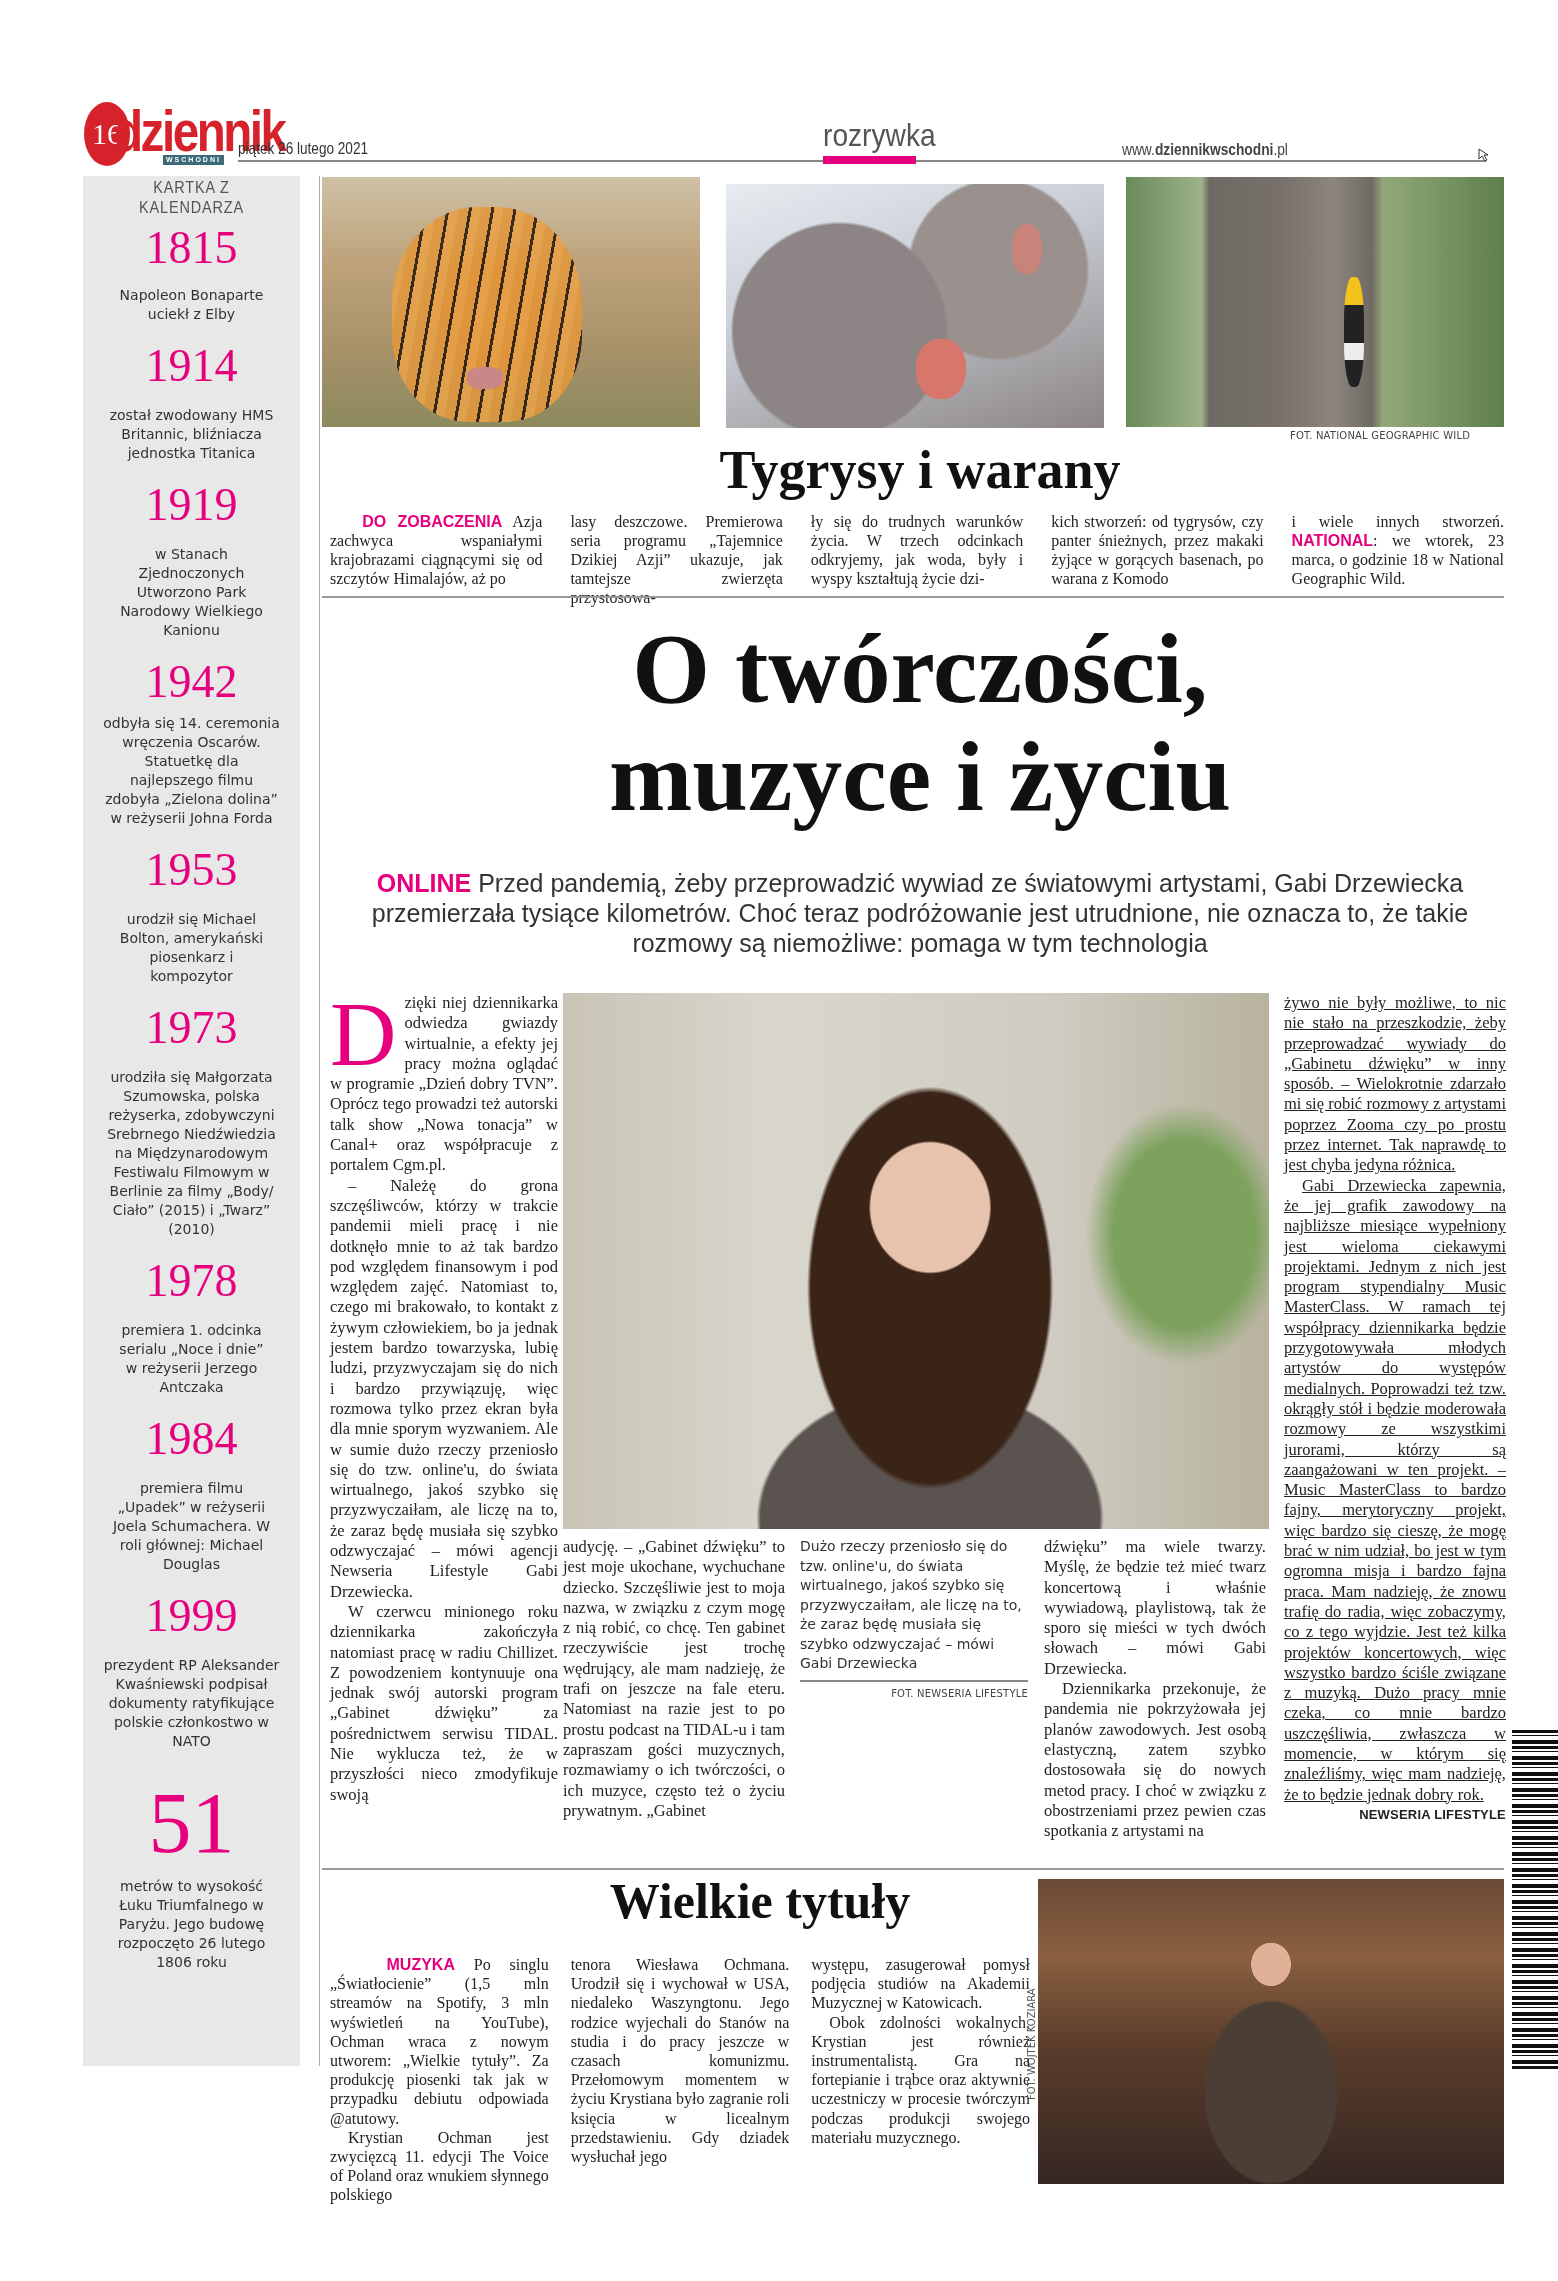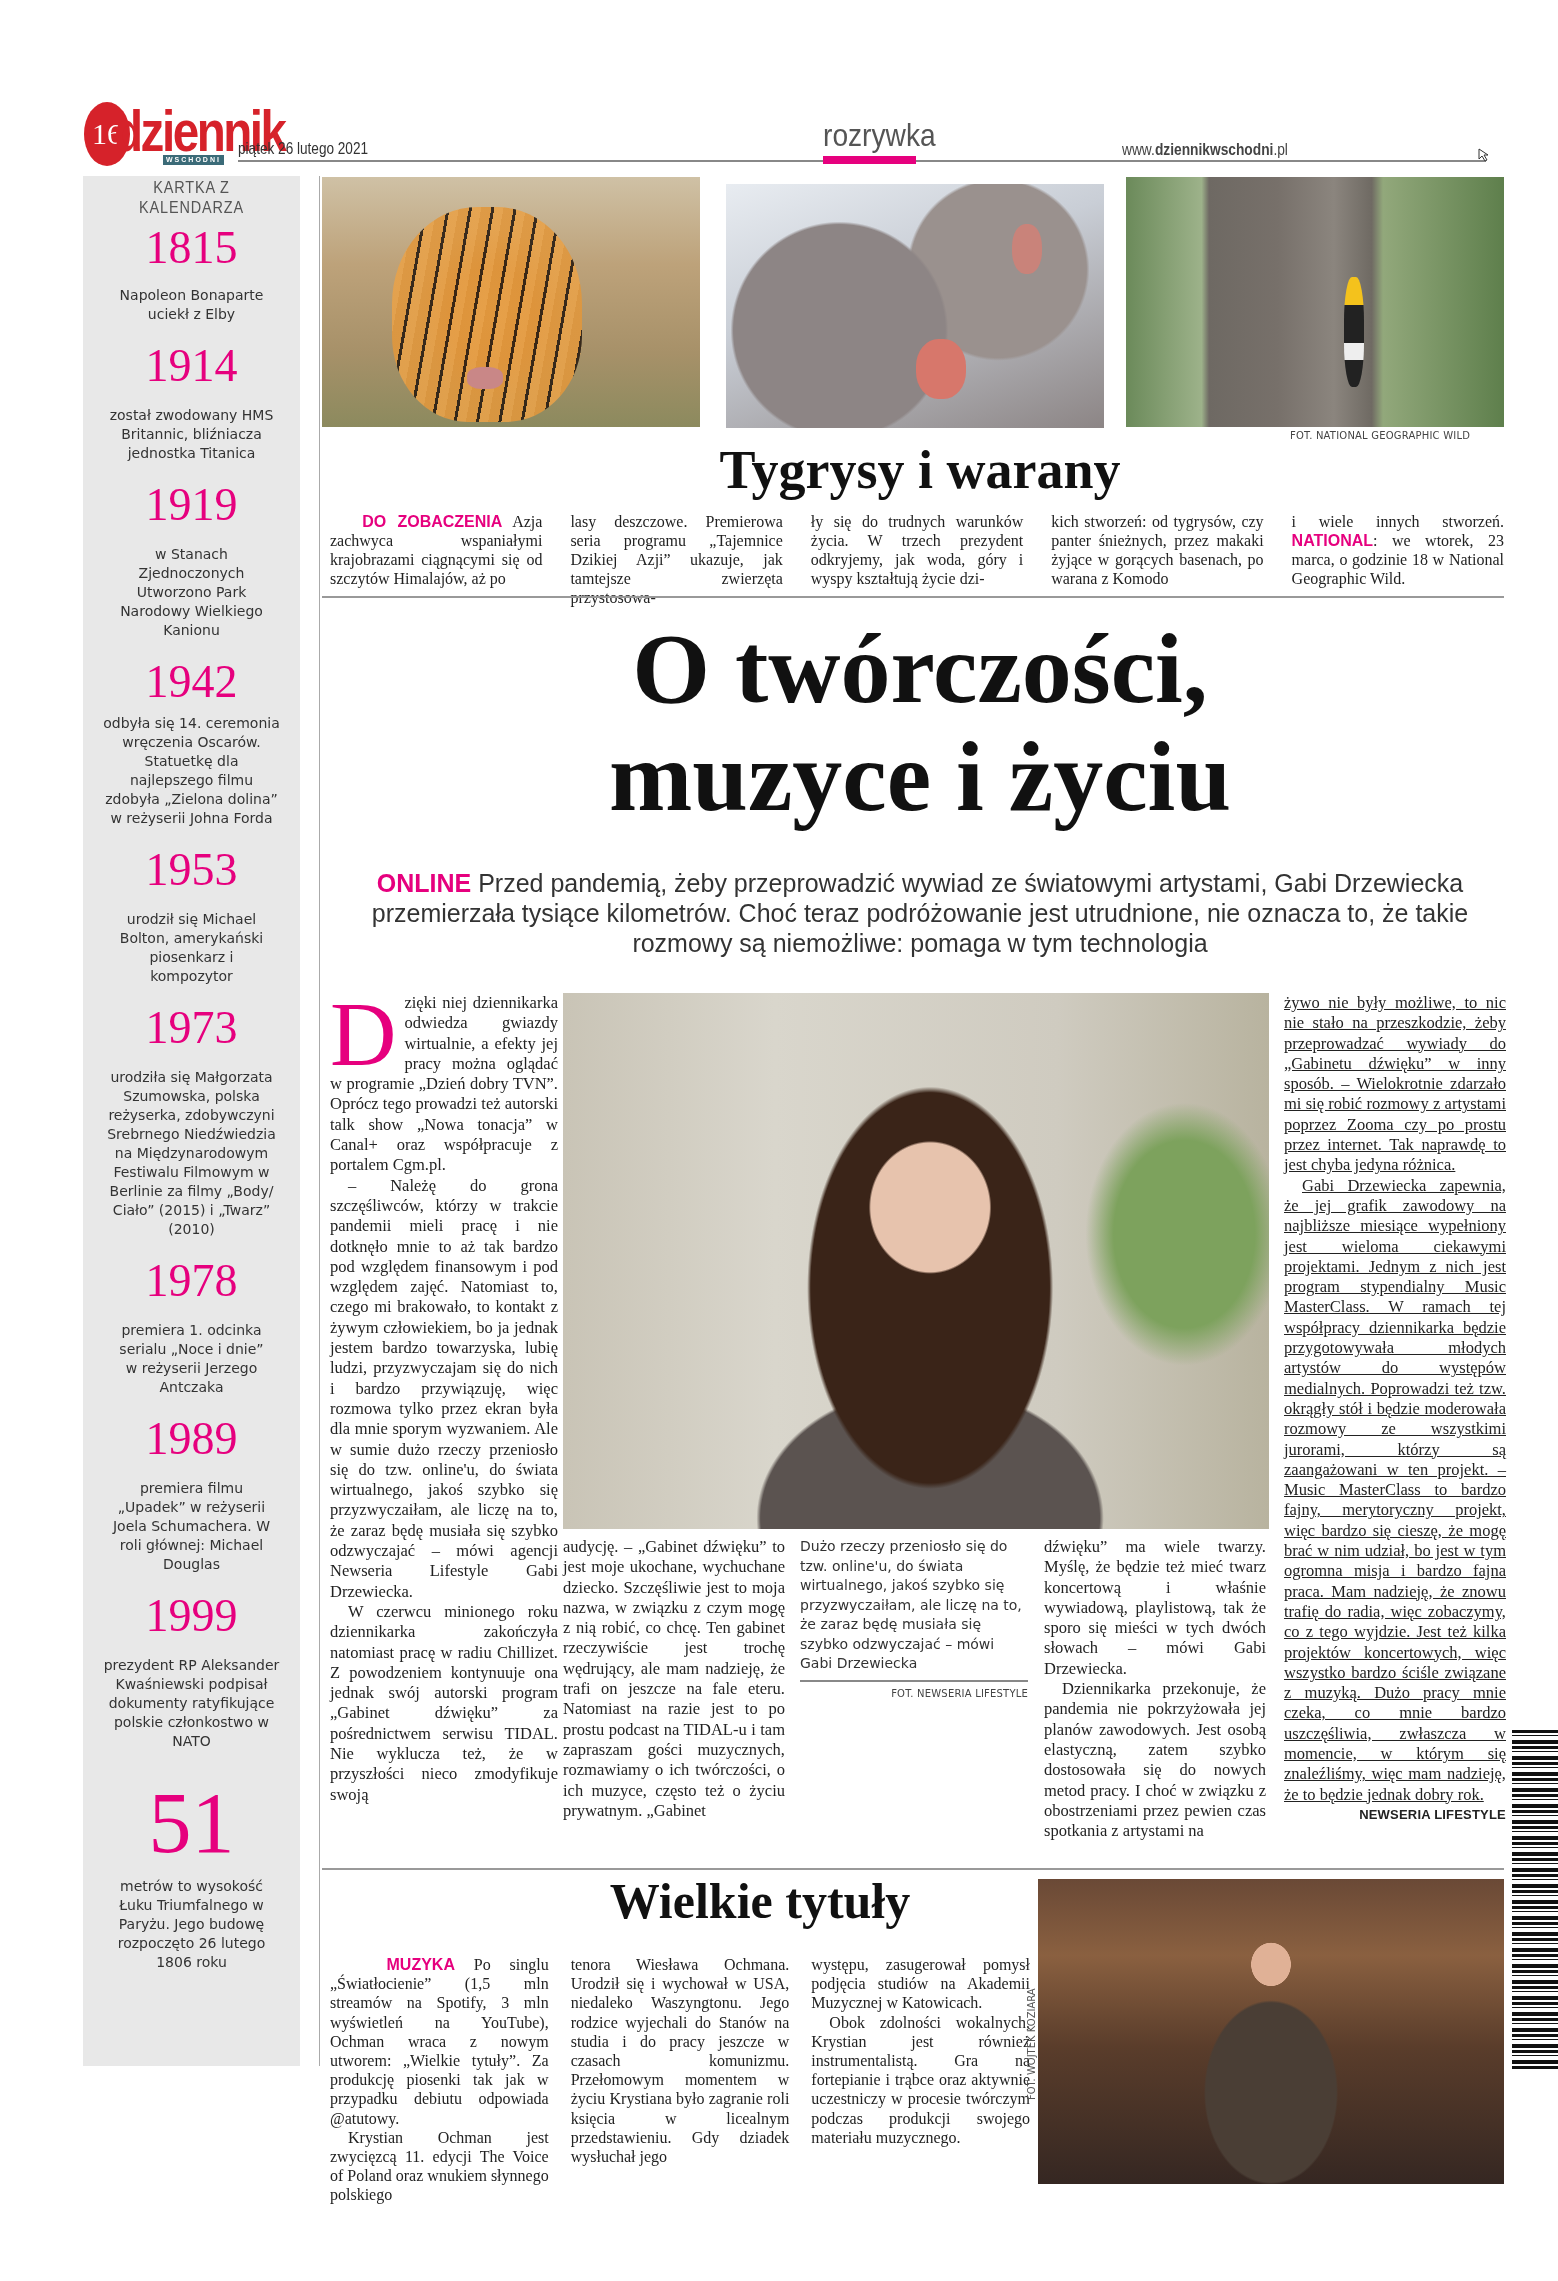--- a/index.html
+++ b/index.html
@@ -134,21 +134,21 @@
   </div>
   <div class="cal-entry" style="margin-top:14px">
     <div class="cal-year">1973</div>
     <div class="cal-text" style="padding:12px 16px 0">urodziła się Małgorzata Szumowska, polska reżyserka, zdobywczyni Srebrnego Niedźwiedzia na Międzynarodowym Festiwalu Filmowym w Berlinie za filmy „Body/ Ciało” (2015) i „Twarz” (2010)</div>
   </div>
   <div class="cal-entry" style="margin-top:14px">
     <div class="cal-year">1978</div>
     <div class="cal-text" style="padding:12px 30px 0">premiera 1. odcinka serialu „Noce i dnie” w reżyserii Jerzego Antczaka</div>
   </div>
   <div class="cal-entry" style="margin-top:14px">
-    <div class="cal-year">1989</div>
+    <div class="cal-year">1984</div>
     <div class="cal-text" style="padding:12px 28px 0">premiera filmu „Upadek” w reżyserii Joela Schumachera. W roli głównej: Michael Douglas</div>
   </div>
   <div class="cal-entry" style="margin-top:14px">
     <div class="cal-year">1999</div>
     <div class="cal-text" style="padding:12px 16px 0">prezydent RP Aleksander Kwaśniewski podpisał dokumenty ratyfikujące polskie członkostwo w NATO</div>
   </div>
   <div class="cal-entry" style="margin-top:24px">
     <div class="cal-big">51</div>
     <div class="cal-text" style="padding:6px 26px 0">metrów to wysokość Łuku Triumfalnego w Paryżu. Jego budowę rozpoczęto 26 lutego 1806 roku</div>
   </div>
@@ -165,21 +165,21 @@
   </div>
 <div class="photo forest">
     <div class="bird"></div>
   </div>
 <div class="abs credit" style="left:1290px; top:430px;">FOT. NATIONAL GEOGRAPHIC WILD</div>
 
 <div class="abs h-tyg">Tygrysy i warany</div>
 <div class="abs tyg-cols">
   <div class="tyg-col">&nbsp;&nbsp;&nbsp;<span class="lead-tag">DO ZOBACZENIA</span><span> Azja zachwyca wspaniałymi krajobrazami ciągnącymi się od szczytów Himalajów, aż po</span></div>
   <div class="tyg-col">lasy deszczowe. Premierowa seria programu „Tajemnice Dzikiej Azji” ukazuje, jak tamtejsze zwierzęta przystosowa-</div>
-  <div class="tyg-col">ły się do trudnych warunków życia. W trzech prezydent odkryjemy, jak woda, góry i wyspy kształtują życie dzi-</div>
+  <div class="tyg-col">ły się do trudnych warunków życia. W trzech odcinkach odkryjemy, jak woda, były i wyspy kształtują życie dzi-</div>
   <div class="tyg-col">kich stworzeń: od tygrysów, czy panter śnieżnych, przez makaki żyjące w gorących basenach, po warana z Komodo</div>
   <div class="tyg-col"><span>i wiele innych stworzeń. </span><span class="lead-tag">NATIONAL</span><span>: we wtorek, 23 marca, o godzinie 18 w National Geographic Wild.</span></div>
 </div>
 <div class="abs h-rule" style="left:322px; top:596px; width:1182px;"></div>
 
 <div class="abs h-main">
   <div>O twórczości,</div>
   <div>muzyce i życiu</div>
 </div>
 <div class="abs lead"><span class="lead-tag">ONLINE</span><span> Przed pandemią, żeby przeprowadzić wywiad ze światowymi artystami, Gabi Drzewiecka przemierzała tysiące kilometrów. Choć teraz podróżowanie jest utrudnione, nie oznacza to, że takie rozmowy są niemożliwe: pomaga w tym technologia</span></div>

